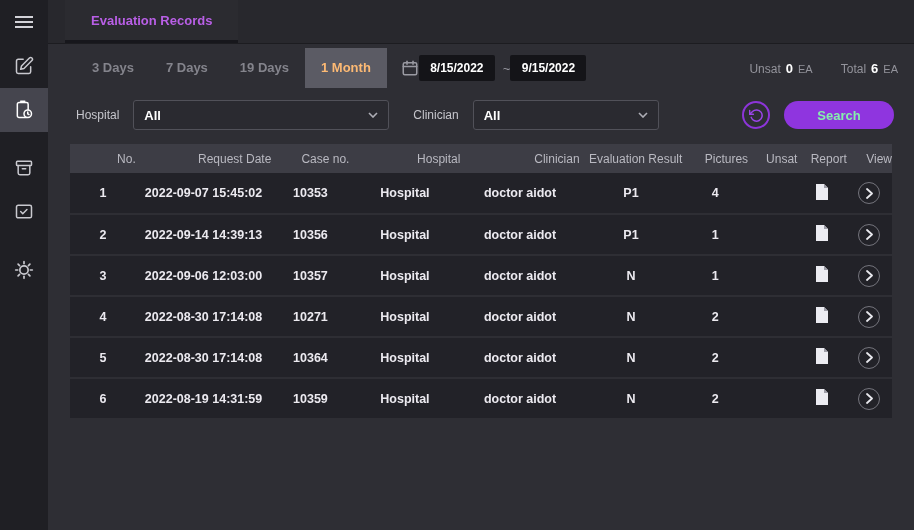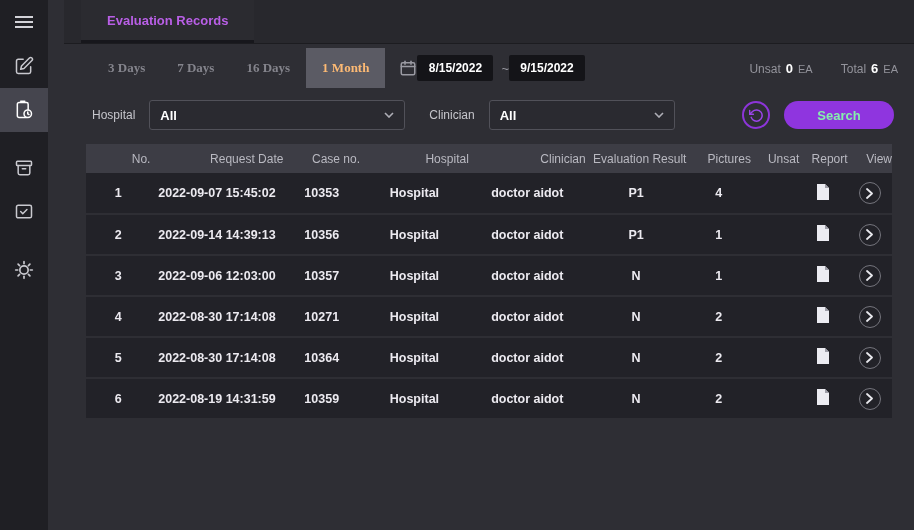--- a/index.html
+++ b/index.html
@@ -1,35 +1,35 @@
 <!DOCTYPE html>
 <html><head>
 <meta charset="utf-8">
 <style>
   * { margin:0; padding:0; box-sizing:border-box; }
   html,body { width:914px; height:530px; overflow:hidden; }
   body { font-family:"Liberation Sans", sans-serif; background:#2e2e34; color:#e9e9ee; }
-  .app { display:flex; width:914px; height:530px;gap:16px; }
+  .app { display:flex; width:914px; height:530px; }
 
   
   .sidebar { width:48px; background:#1f1f24; flex-shrink:0; display:flex; flex-direction:column; }
   .side-item { height:44px; display:flex; align-items:center; justify-content:center; cursor:pointer; }
   .side-item.active { background:#45454e; }
   .side-item.gap-top { margin-top:14px; }
   .side-item svg { display:block; }
 
   
   .main { flex:1; display:flex; flex-direction:column; background:#2e2e34; }
   .topbar { height:44px; background:#28282d; border-bottom:1px solid #1c1c20; display:flex; align-items:stretch; flex-shrink:0; }
   .title-tab { margin-left:17px; padding:0 26px; display:flex; align-items:center; font-size:13px; font-weight:700;
                color:#b95fe6; background:#2b2b30; border-bottom:3px solid #17171c; cursor:pointer; }
 
   
   .filter-row1 { display:flex; align-items:center; height:40px; margin:4px 16px 0 28px; }
-  .range-tabs { display:flex;font-family:Liberation Serif, serif; }
+  .range-tabs { display:flex; }
   .range-tab { height:40px; line-height:40px; padding:0 16px; font-size:13px; font-weight:700; color:#84848c; cursor:pointer; }
   .range-tab.active { background:#5b5b64; color:#fdba74; }
   .cal-icon { margin-left:14px; display:flex; }
   .date-input { width:76px; height:26px; background:#141418; border:none; border-radius:2px;
                 color:#ffffff; font-weight:700; font-size:12px; text-align:center; font-family:inherit; }
   .tilde { margin-left:8px; color:#9a9aa2; font-size:13px; }
   .spacer { flex:1; }
   .stat { display:flex; align-items:baseline; gap:5px; margin-left:28px; }
   .stat-label { color:#93939b; font-size:12px; }
   .stat-value { color:#ffffff; font-size:13px; font-weight:700; }
@@ -118,21 +118,21 @@
     <header class="topbar">
       <div class="title-tab">
         <span>Evaluation Records</span>
       </div>
     </header>
 
     <div class="filter-row1">
       <div id="range-tabs" class="range-tabs">
           <div class="range-tab">3 Days</div>
           <div class="range-tab">7 Days</div>
-          <div class="range-tab">16 Days</div>
+          <div class="range-tab">19 Days</div>
           <div class="range-tab active">1 Month</div>
         </div>
       <span class="cal-icon">
         <svg width="18" height="18" viewBox="0 0 24 24" fill="none" stroke="#9a9aa2" stroke-width="2" stroke-linecap="round">
             <rect x="3" y="5" width="18" height="16" rx="2"></rect>
             <line x1="3" y1="10" x2="21" y2="10"></line>
             <line x1="8" y1="3" x2="8" y2="7"></line>
             <line x1="16" y1="3" x2="16" y2="7"></line>
           </svg>
       </span>

